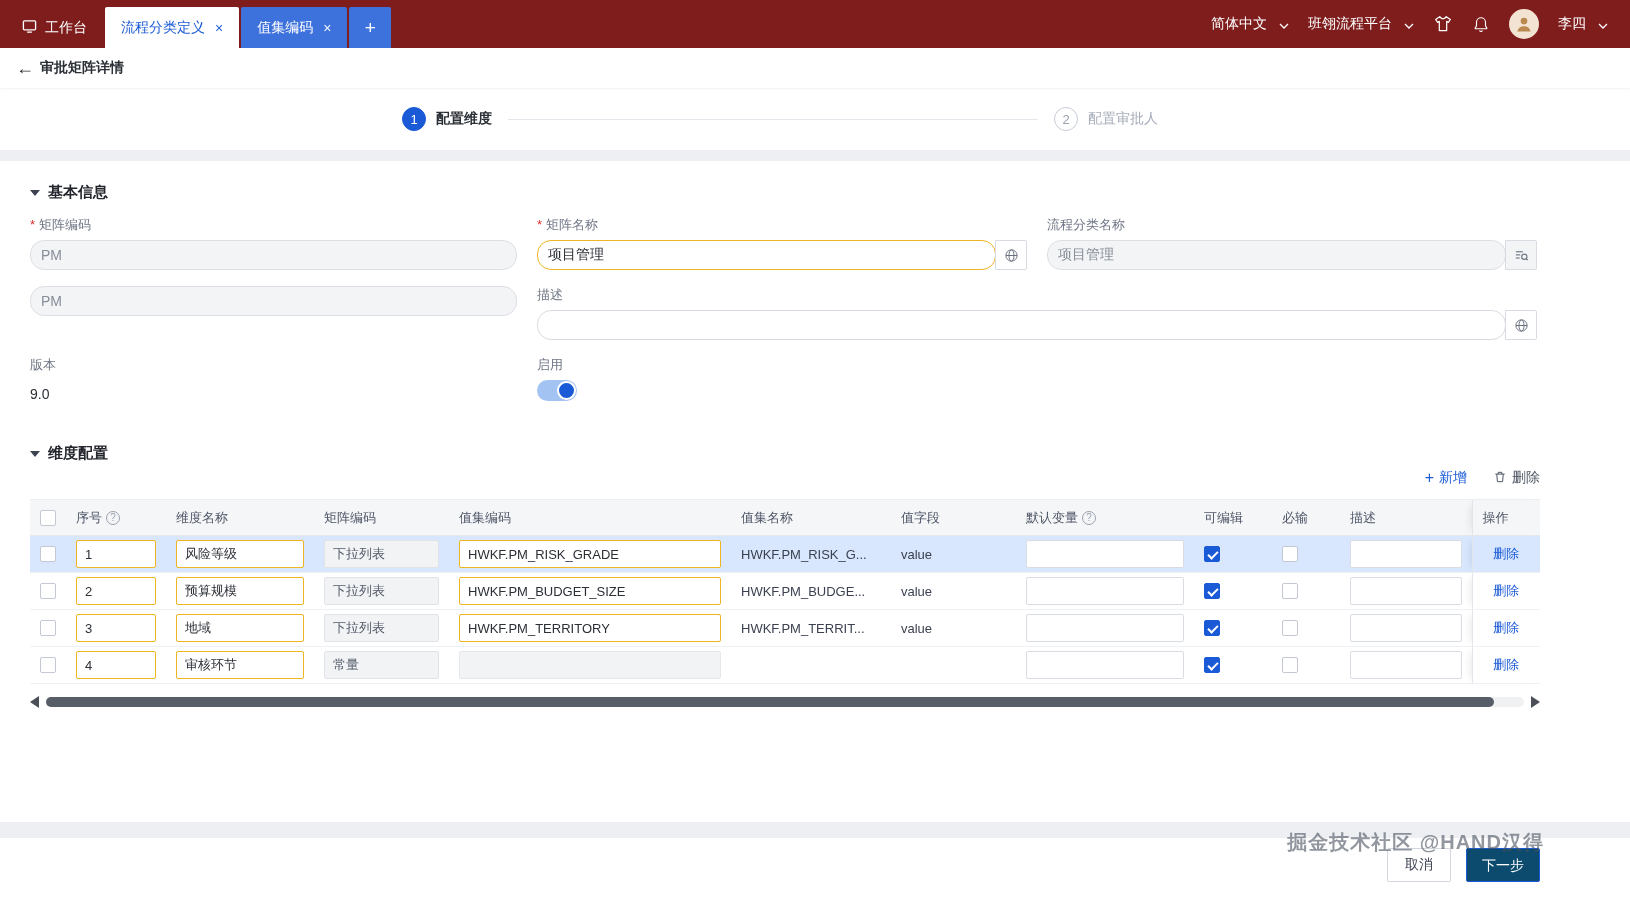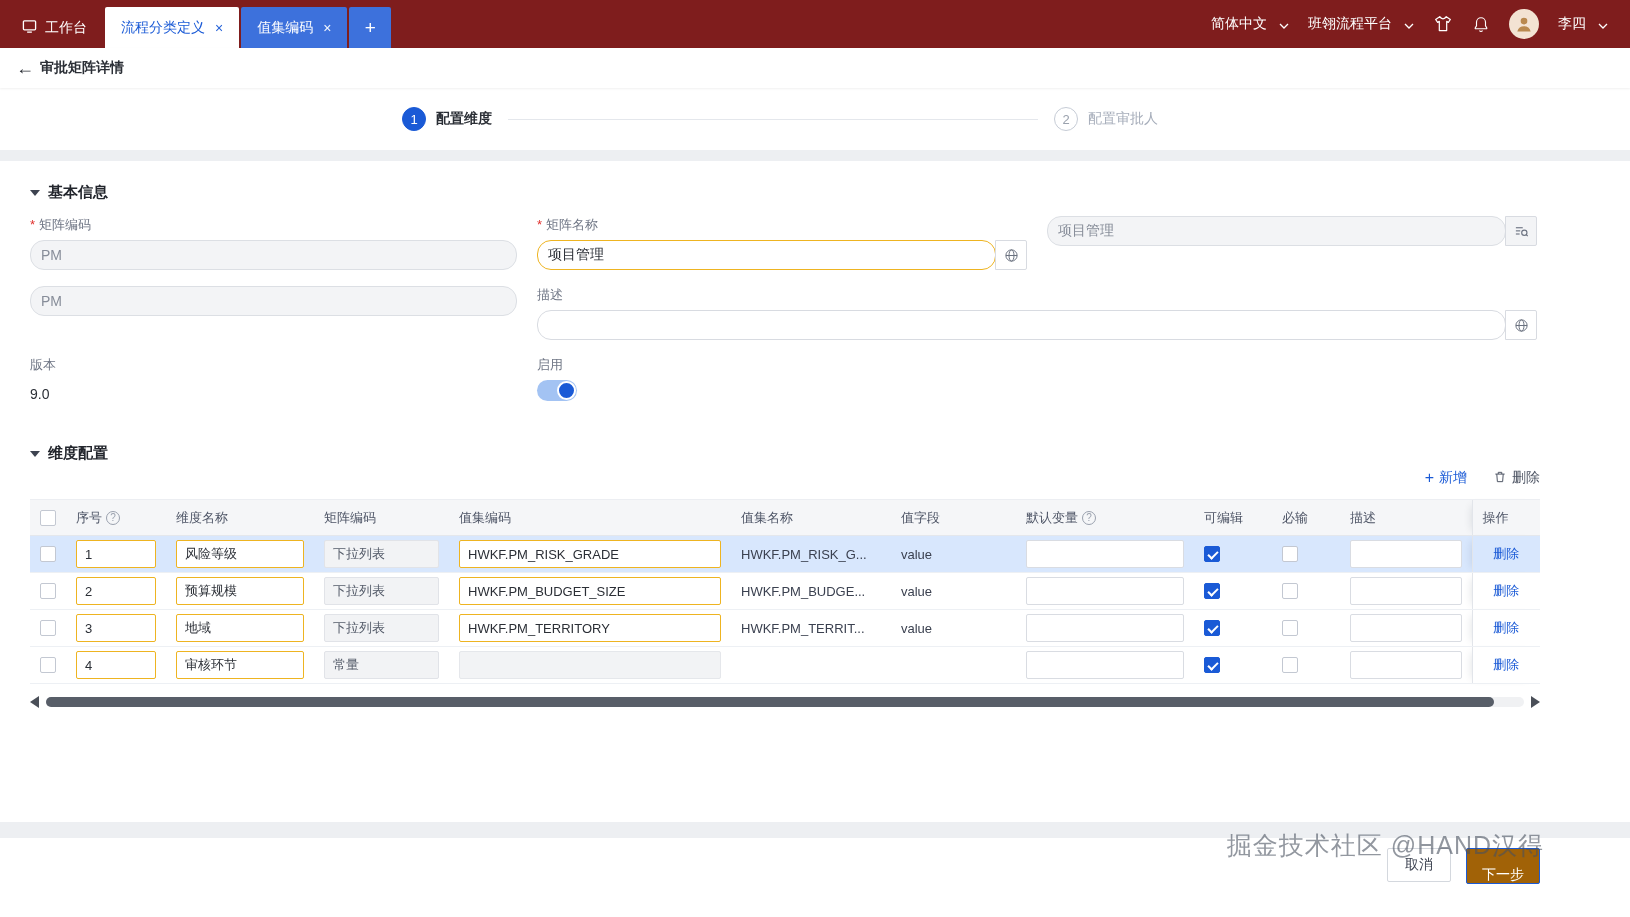--- a/index.html
+++ b/index.html
@@ -110,22 +110,22 @@
   .arr-left  { border-top:6px solid transparent; border-bottom:6px solid transparent; border-right:9px solid #4a4f58; }
   .arr-right { border-top:6px solid transparent; border-bottom:6px solid transparent; border-left:9px solid #4a4f58; }
   .scroll-track { flex:1; height:10px; position:relative; background:#f0f1f3; border-radius:5px; }
   .scroll-thumb { position:absolute; left:0; top:0; height:10px; width:98%; border-radius:5px; background:#585e68; cursor:pointer; }
 
   
   .bottombar { margin-top:16px; background:#fff; height:79px; position:relative; padding:10px 90px 0 24px; }
   .footer-buttons { display:flex; justify-content:flex-end; gap:15px; }
   .btn { height:34px; border-radius:2px; font-size:14px; cursor:pointer; font-family:inherit; }
   .btn-cancel { background:#fff; border:1px solid #d4d8de; color:#3c4250; padding:0 17px; }
-  .btn-next { background:#a16207; border:1px solid #1a5ad6; color:#fff; padding:17px 15px; }
-  .watermark { position:absolute; right:86px; top:-9px; font-size:25px; font-weight:400;
+  .btn-next { background:#0c4a6e; border:1px solid #1a5ad6; color:#fff; padding:8px 15px; }
+  .watermark { position:absolute; right:86px; top:-9px; font-size:20px; font-weight:700;
                color:rgba(74,81,95,.60); letter-spacing:1px; white-space:nowrap; pointer-events:none; z-index:3; }
 </style>
 </head>
 <body>
 
 <header class="topbar">
   <div class="tabs">
     <div class="tab tab-workbench">
       <span>
         <svg width="15" height="15" viewBox="0 0 16 16">
@@ -233,20 +233,23 @@
         <span class="addon">
           <svg width="15" height="15" viewBox="0 0 24 24" fill="none" stroke="#6b7280" stroke-width="1.6">
               <circle cx="12" cy="12" r="9"></circle>
               <ellipse cx="12" cy="12" rx="4" ry="9"></ellipse>
               <line x1="3" y1="12" x2="21" y2="12"></line>
             </svg>
         </span>
       </div>
     </div>
     <div class="field">
+      <div class="field-label">
+          <span>流程分类名称</span>
+        </div>
       <div class="ctl-row">
         <input class="ctl ro" readonly="" value="项目管理" style="">
         <span class="addon ro-addon">
           <svg width="15" height="15" viewBox="0 0 24 24" fill="none" stroke="#6b7280" stroke-width="1.8">
               <line x1="3" y1="6" x2="14" y2="6"></line>
               <line x1="3" y1="11" x2="10" y2="11"></line>
               <line x1="3" y1="16" x2="9" y2="16"></line>
               <circle cx="16.5" cy="14" r="4.2"></circle>
               <line x1="19.5" y1="17" x2="22" y2="19.5"></line>
             </svg>

